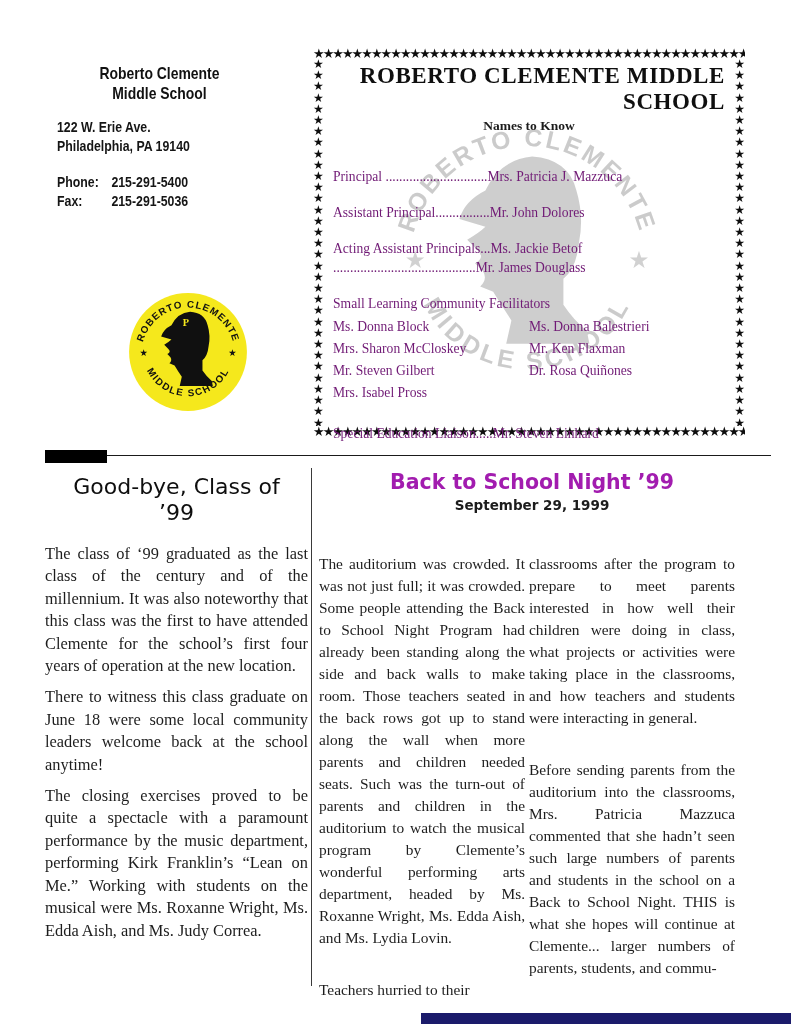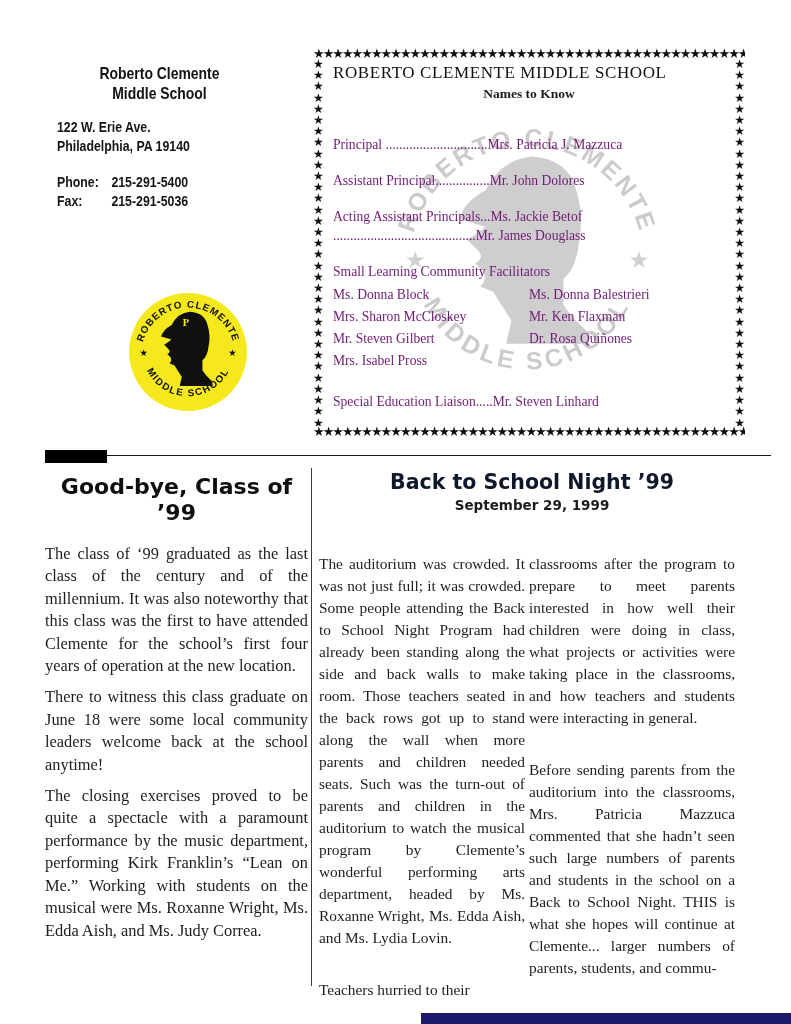--- a/index.html
+++ b/index.html
@@ -39,45 +39,45 @@
   }
   .star-row.top { top: 0; } .star-row.bottom { bottom: 0; }
   .star-col {
     position: absolute; top: 12px; bottom: 12px; width: 14px; overflow: hidden;
     font-family: "DejaVu Sans", sans-serif; font-size: 12px; line-height: 11.2px;
     word-break: break-all; color: #0d0d0d;
   }
   .star-col.left { left: 0; } .star-col.right { right: 0; text-align: right; }
   .watermark { position: absolute; left: 58px; top: 55px; width: 312px; height: 312px; opacity: 0.85; }
   .names-content { position: absolute; left: 20px; right: 20px; top: 16px; bottom: 14px; }
-  .nb-title { text-align: left; font-weight: normal; font-size: 17px; letter-spacing: 0.6px; color: #0f0f0f; }
+  .nb-title { text-align: right; font-weight: bold; font-size: 23px; letter-spacing: 0.6px; color: #0f0f0f; }
   .nb-subtitle { text-align: center; font-weight: bold; font-size: 13.5px; margin-top: 3px; }
   .entries { margin-top: 33px; font-size: 13.6px; line-height: 19px; color: #701a75; }
   .entry { margin-bottom: 17px; }
   .slc-title { margin-top: 3px; margin-bottom: 3px; }
   .slc-grid { display: grid; grid-template-columns: 196px 1fr; line-height: 22px; }
   .sped { margin-top: 20px; }
 
   
   .section-rule { position: absolute; left: 45px; top: 455px; width: 726px; border-top: 1.5px solid #1a1a1a; }
   .rule-tab { position: absolute; left: 45px; top: 450px; width: 62px; height: 13px; background: #000; }
   .col-rule { position: absolute; left: 311px; top: 468px; height: 518px; border-left: 1.5px solid #3a3a3a; }
 
   
   .article-left { position: absolute; left: 45px; top: 470px; width: 263px; }
   .article-left h2 {
-    font-family: "DejaVu Sans", sans-serif; font-weight: bold; font-size: 22px;
+    font-family: "DejaVu Sans", sans-serif; font-weight: normal; font-size: 22px;
     line-height: 26px; text-align: center; color: #0e0e0e; margin: 4px 0 17px;
   }
   .article-left p { font-size: 16.4px; line-height: 22.4px; text-align: justify; margin-bottom: 9px; color: #1d1d1d; }
 
   .article-right { position: absolute; left: 319px; top: 470px; width: 426px; }
   .article-right h2 {
     font-family: "DejaVu Sans", sans-serif; font-weight: bold; font-size: 20.5px;
-    text-align: center; color: #0f172a; line-height: 24px;
+    text-align: center; color: #a21caf; line-height: 24px;
   }
   .article-date {
     font-family: "DejaVu Sans", sans-serif; font-weight: bold; font-size: 13.5px;
     text-align: center; margin-top: 3px; margin-bottom: 40px;
   }
   .cols { display: flex; gap: 4px; }
   .col { width: calc(50% - 7px); font-size: 15.4px; line-height: 22px; text-align: justify; color: #1d1d1d; }
   .col p.gap-before { margin-top: 30px; }
 
   .footer-bar { position: absolute; left: 421px; top: 1013px; width: 370px; height: 11px; background: #1b1b6b; }

